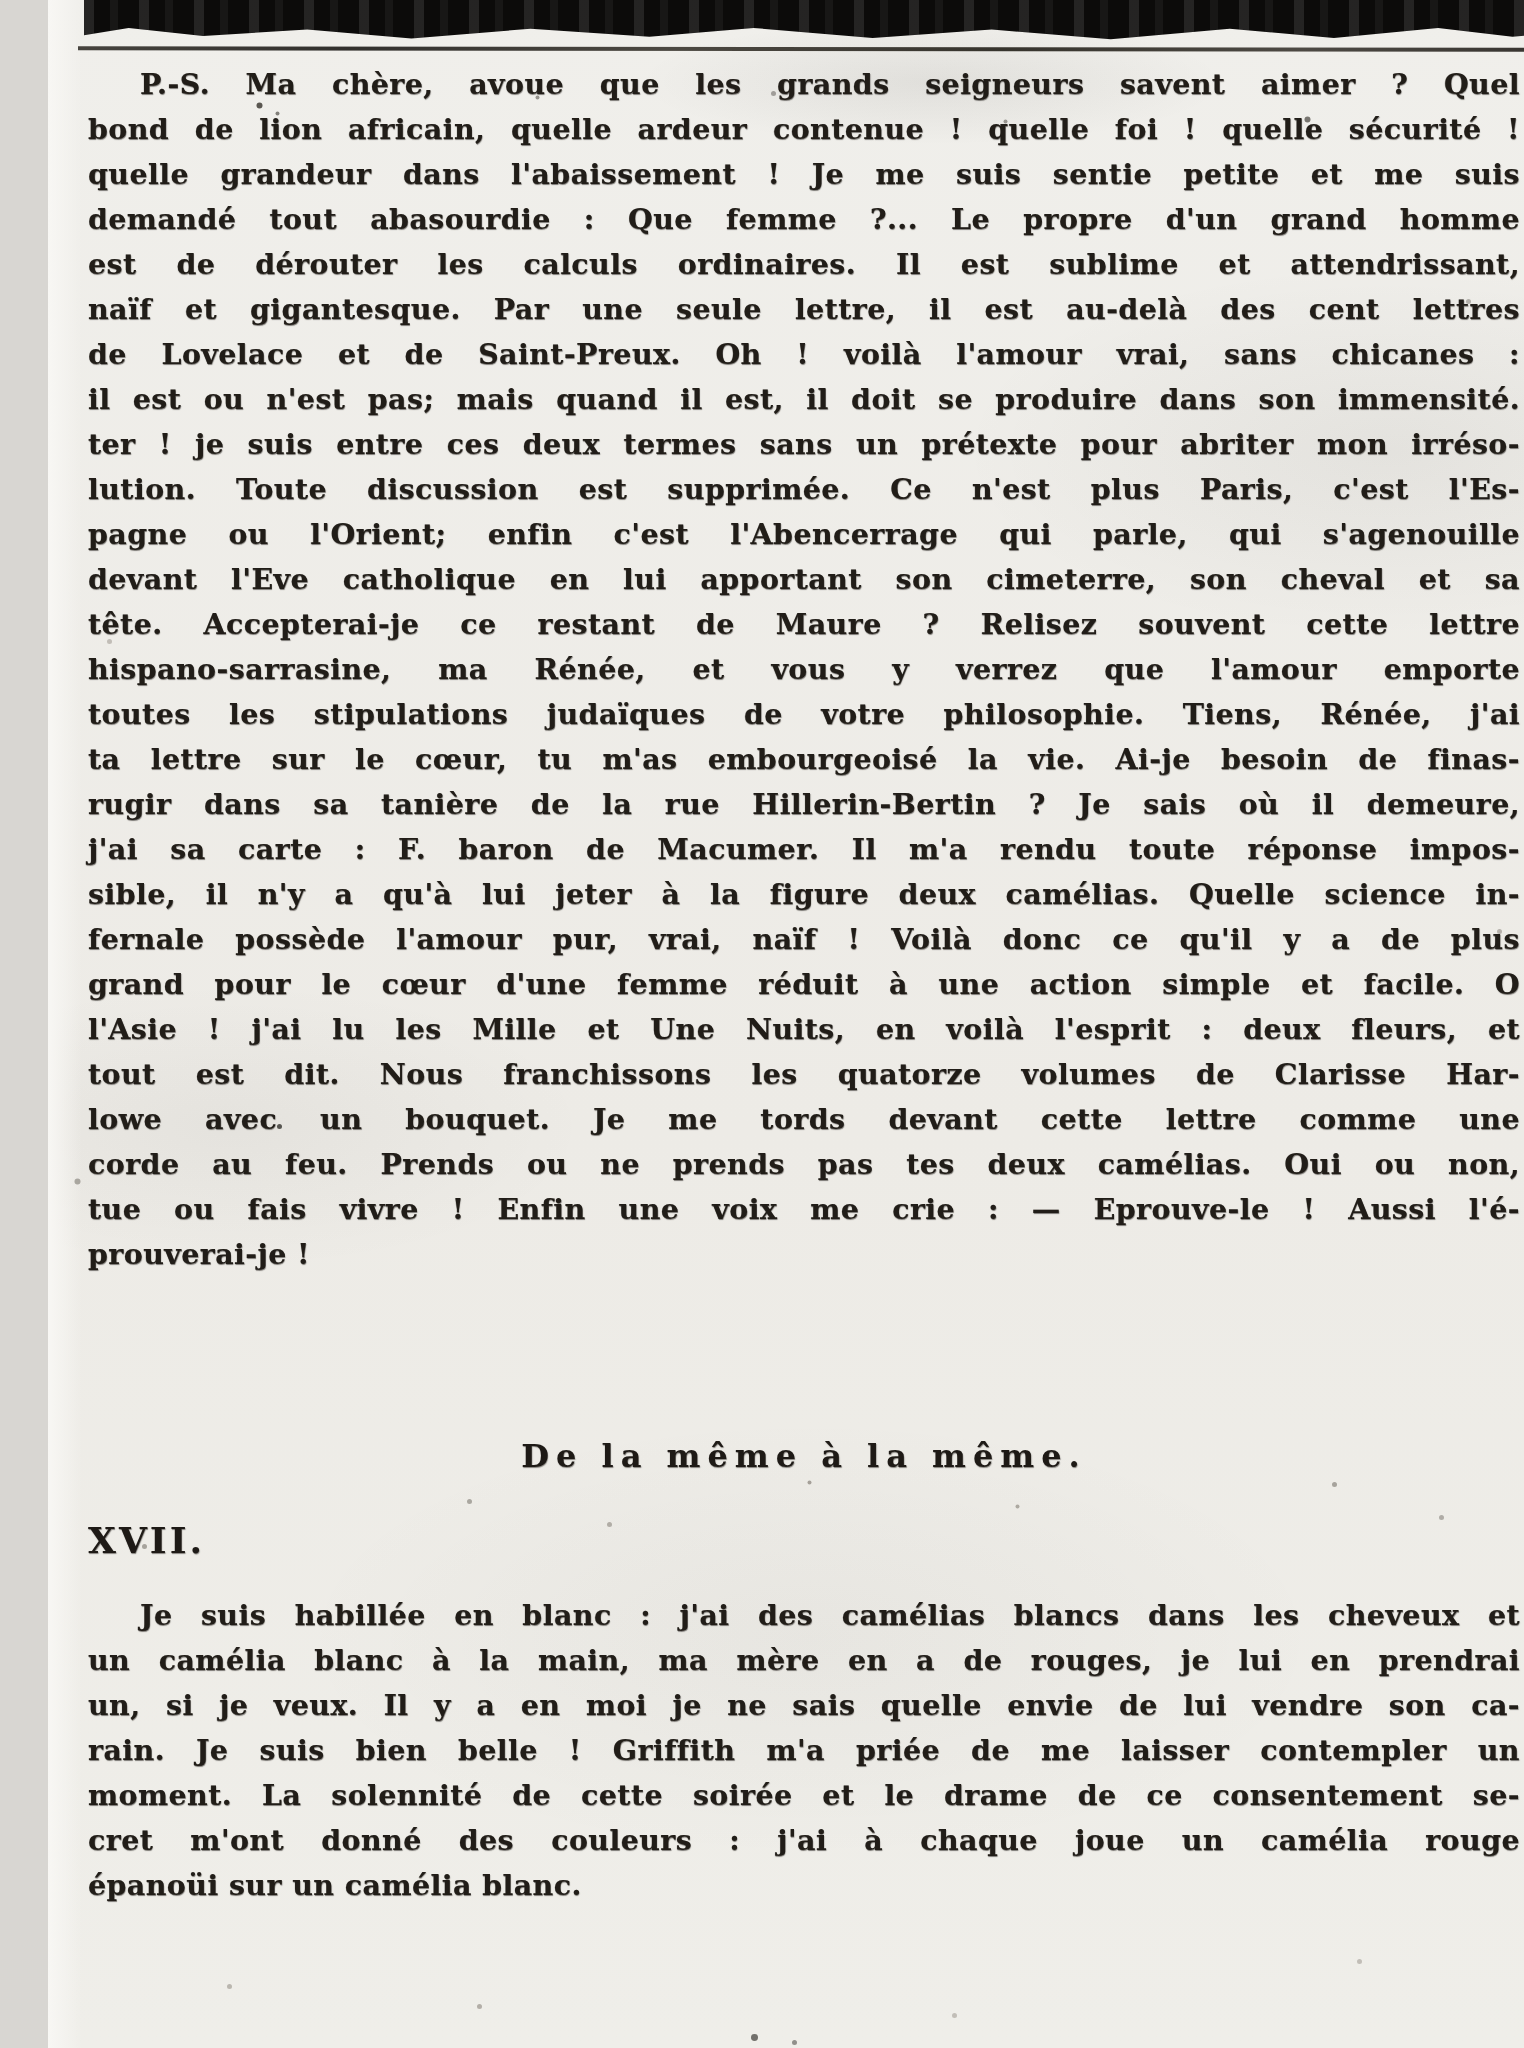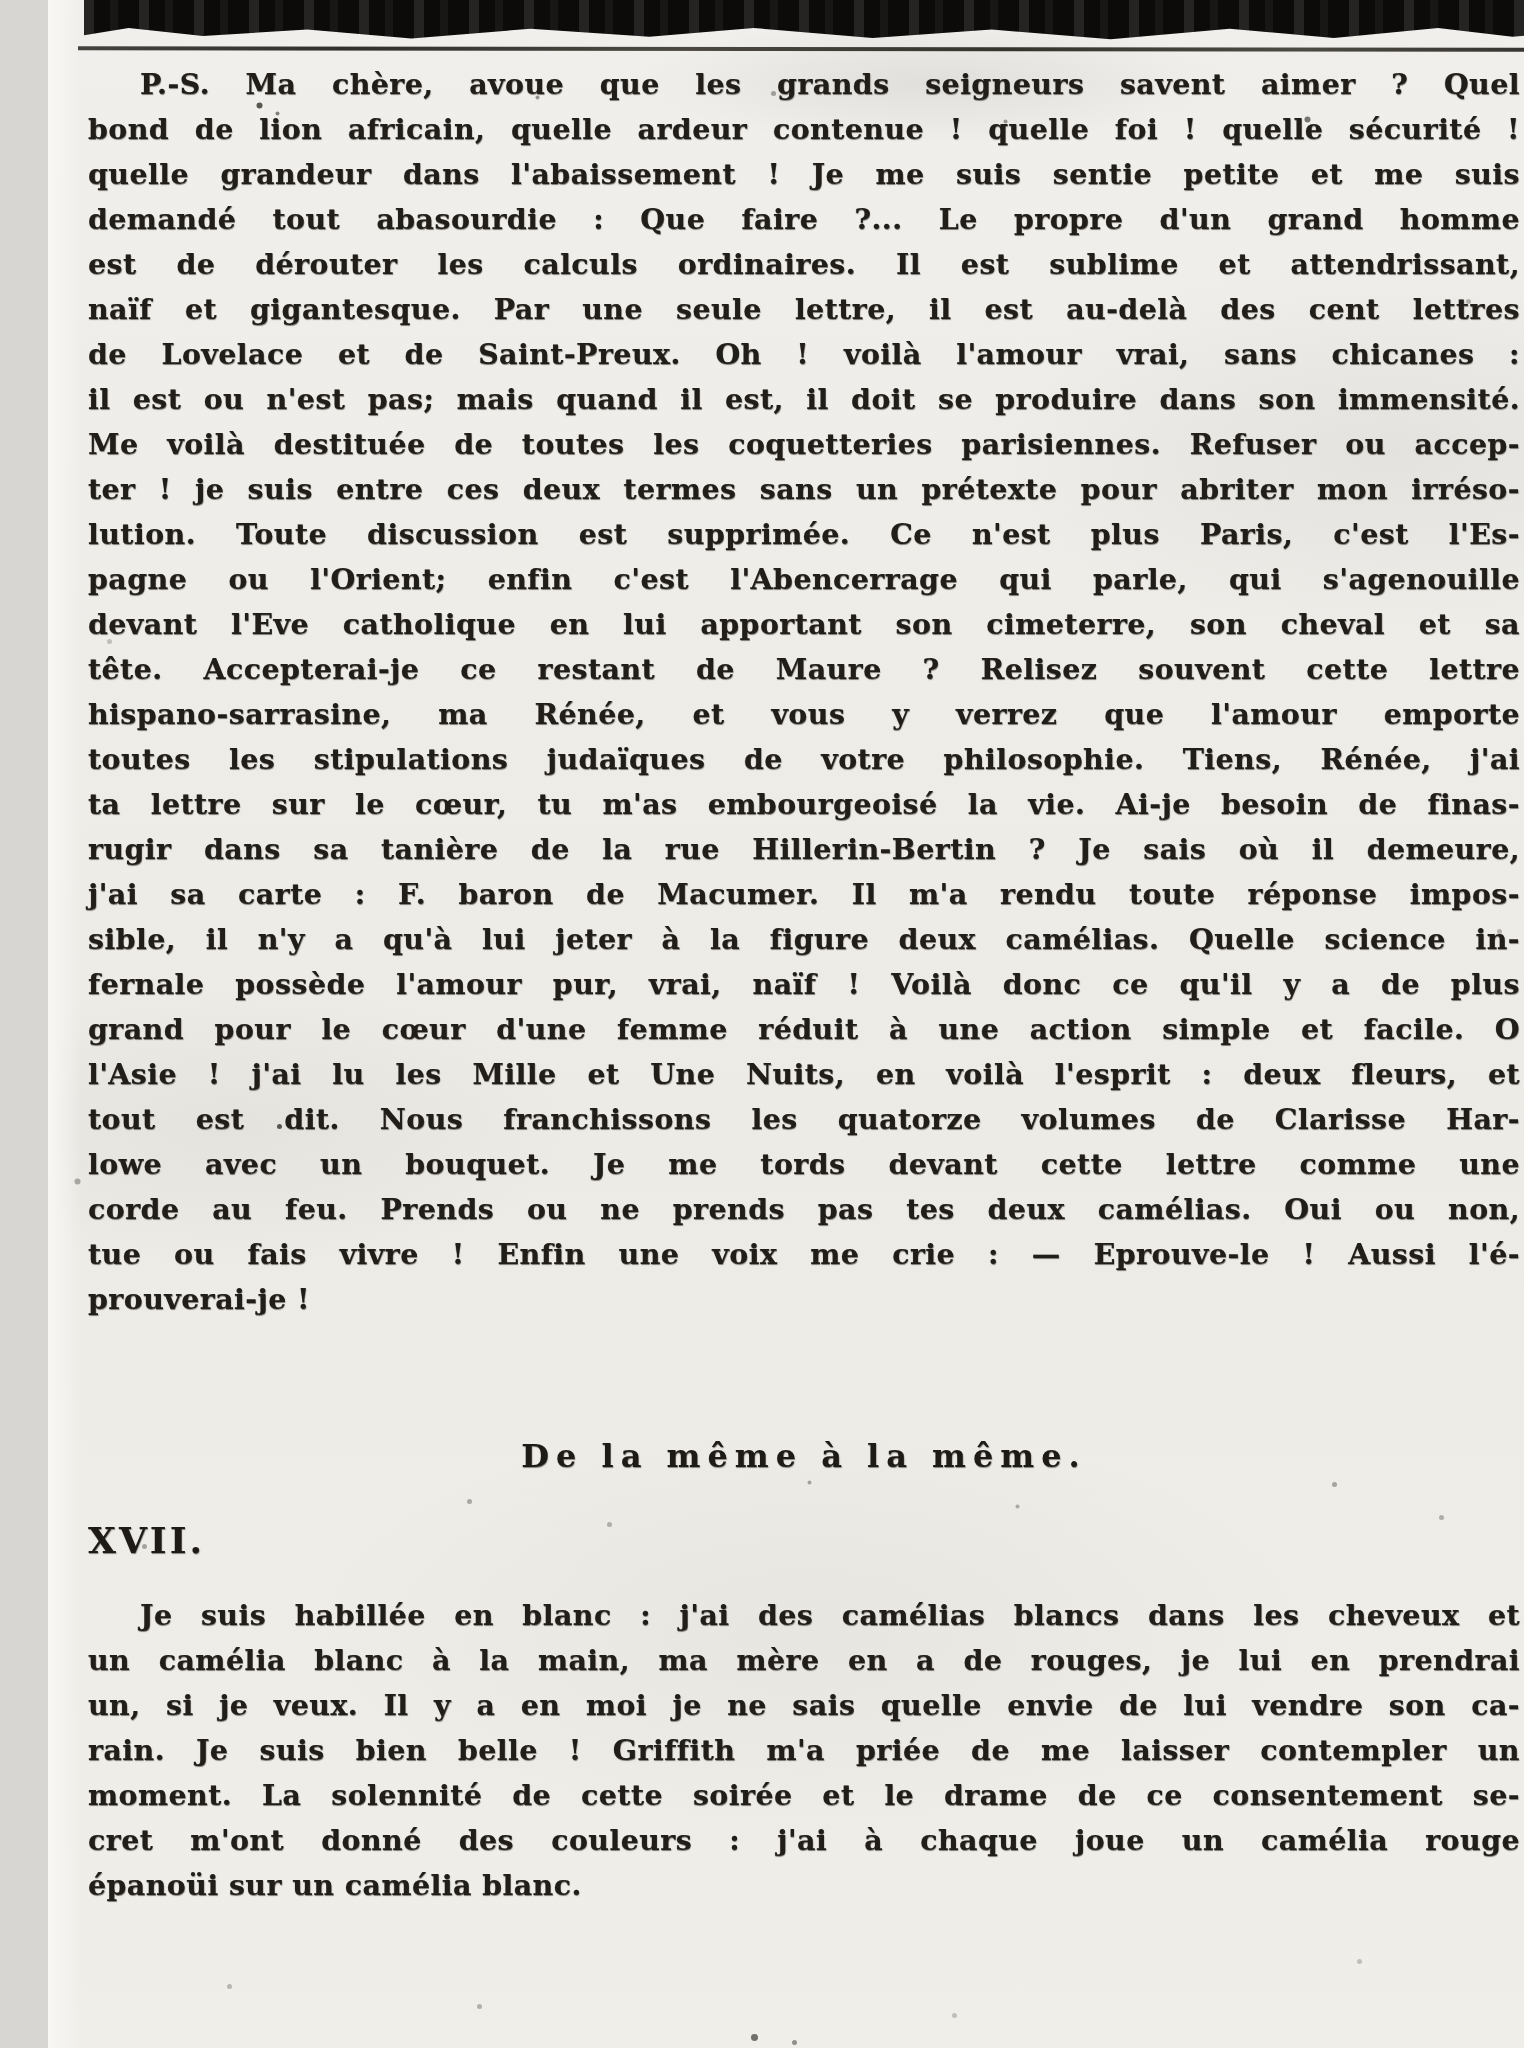--- a/index.html
+++ b/index.html
@@ -93,26 +93,25 @@
   <div class="top-rule"></div>
   <div class="right-smudge"></div>
   <div class="col-rule"></div>
   <div class="right-edge"></div>
 
   <div class="column">
     <div class="para para1">
         <div class="line indent">P.-S. Ma chère, avoue que les grands seigneurs savent aimer ? Quel</div>
         <div class="line">bond de lion africain, quelle ardeur contenue ! quelle foi ! quelle sécurité !</div>
         <div class="line">quelle grandeur dans l'abaissement ! Je me suis sentie petite et me suis</div>
-        <div class="line">demandé tout abasourdie : Que faire ?... Le propre d'un grand homme</div>
+        <div class="line">demandé tout abasourdie : Que femme ?... Le propre d'un grand homme</div>
         <div class="line">est de dérouter les calculs ordinaires. Il est sublime et attendrissant,</div>
         <div class="line">naïf et gigantesque. Par une seule lettre, il est au-delà des cent lettres</div>
         <div class="line">de Lovelace et de Saint-Preux. Oh ! voilà l'amour vrai, sans chicanes :</div>
         <div class="line">il est ou n'est pas; mais quand il est, il doit se produire dans son immensité.</div>
-        <div class="line">Me voilà destituée de toutes les coquetteries parisiennes. Refuser ou accep-</div>
         <div class="line">ter ! je suis entre ces deux termes sans un prétexte pour abriter mon irréso-</div>
         <div class="line">lution. Toute discussion est supprimée. Ce n'est plus Paris, c'est l'Es-</div>
         <div class="line">pagne ou l'Orient; enfin c'est l'Abencerrage qui parle, qui s'agenouille</div>
         <div class="line">devant l'Eve catholique en lui apportant son cimeterre, son cheval et sa</div>
         <div class="line">tête. Accepterai-je ce restant de Maure ? Relisez souvent cette lettre</div>
         <div class="line">hispano-sarrasine, ma Rénée, et vous y verrez que l'amour emporte</div>
         <div class="line">toutes les stipulations judaïques de votre philosophie. Tiens, Rénée, j'ai</div>
         <div class="line">ta lettre sur le cœur, tu m'as embourgeoisé la vie. Ai-je besoin de finas-</div>
         <div class="line">rugir dans sa tanière de la rue Hillerin-Bertin ? Je sais où il demeure,</div>
         <div class="line">j'ai sa carte : F. baron de Macumer. Il m'a rendu toute réponse impos-</div>

